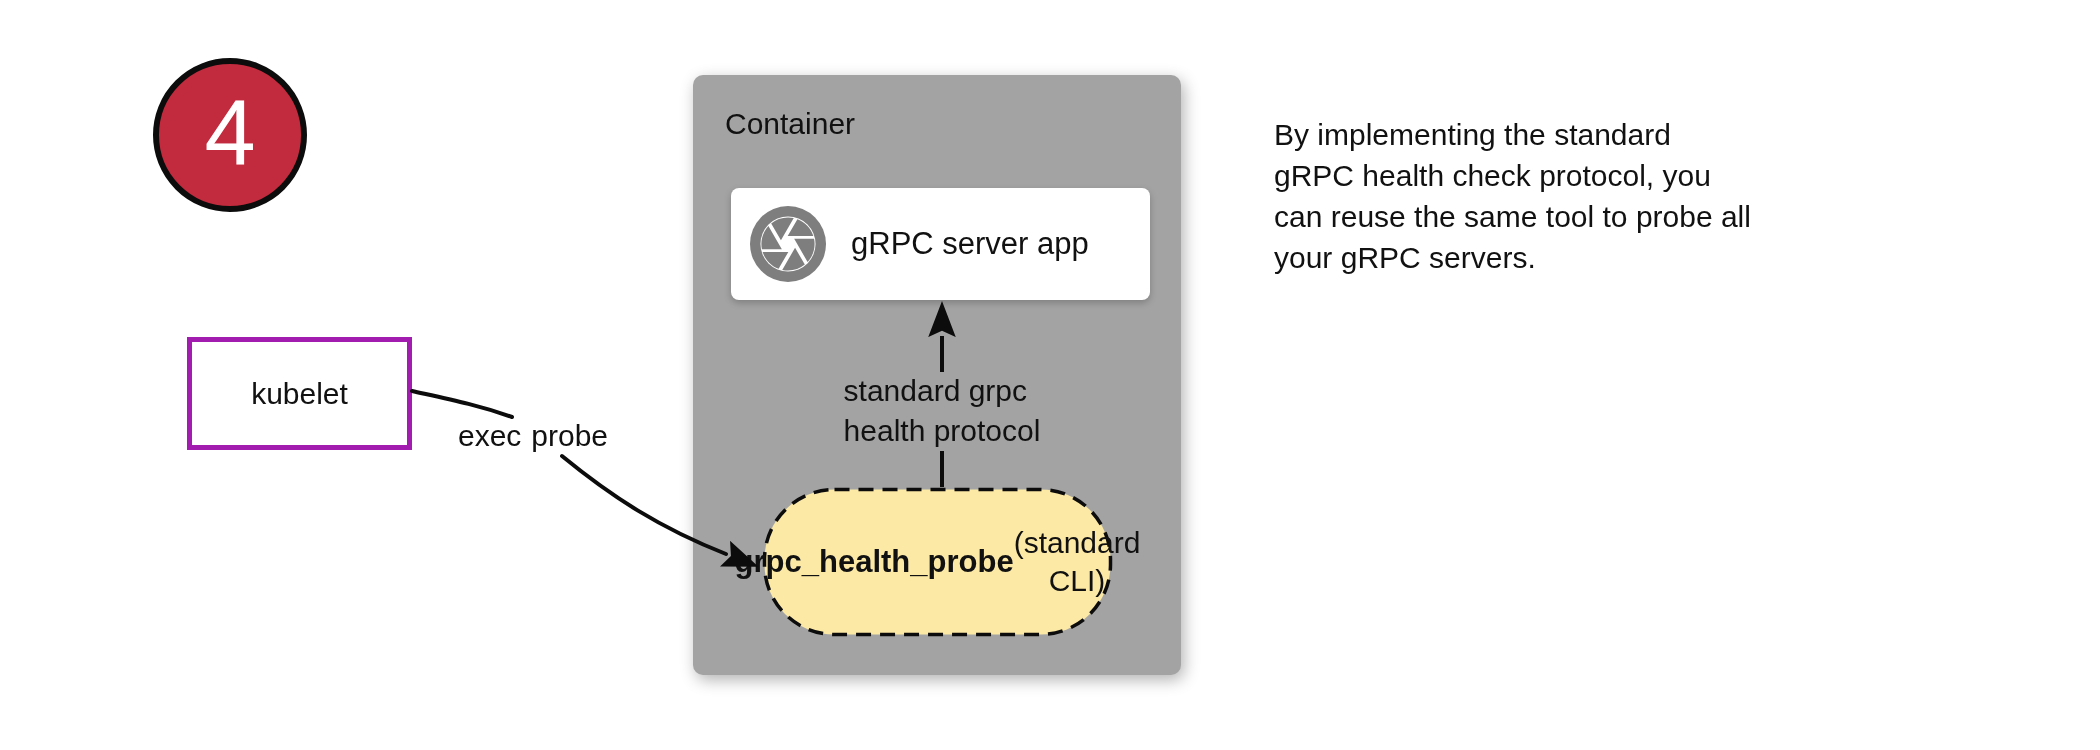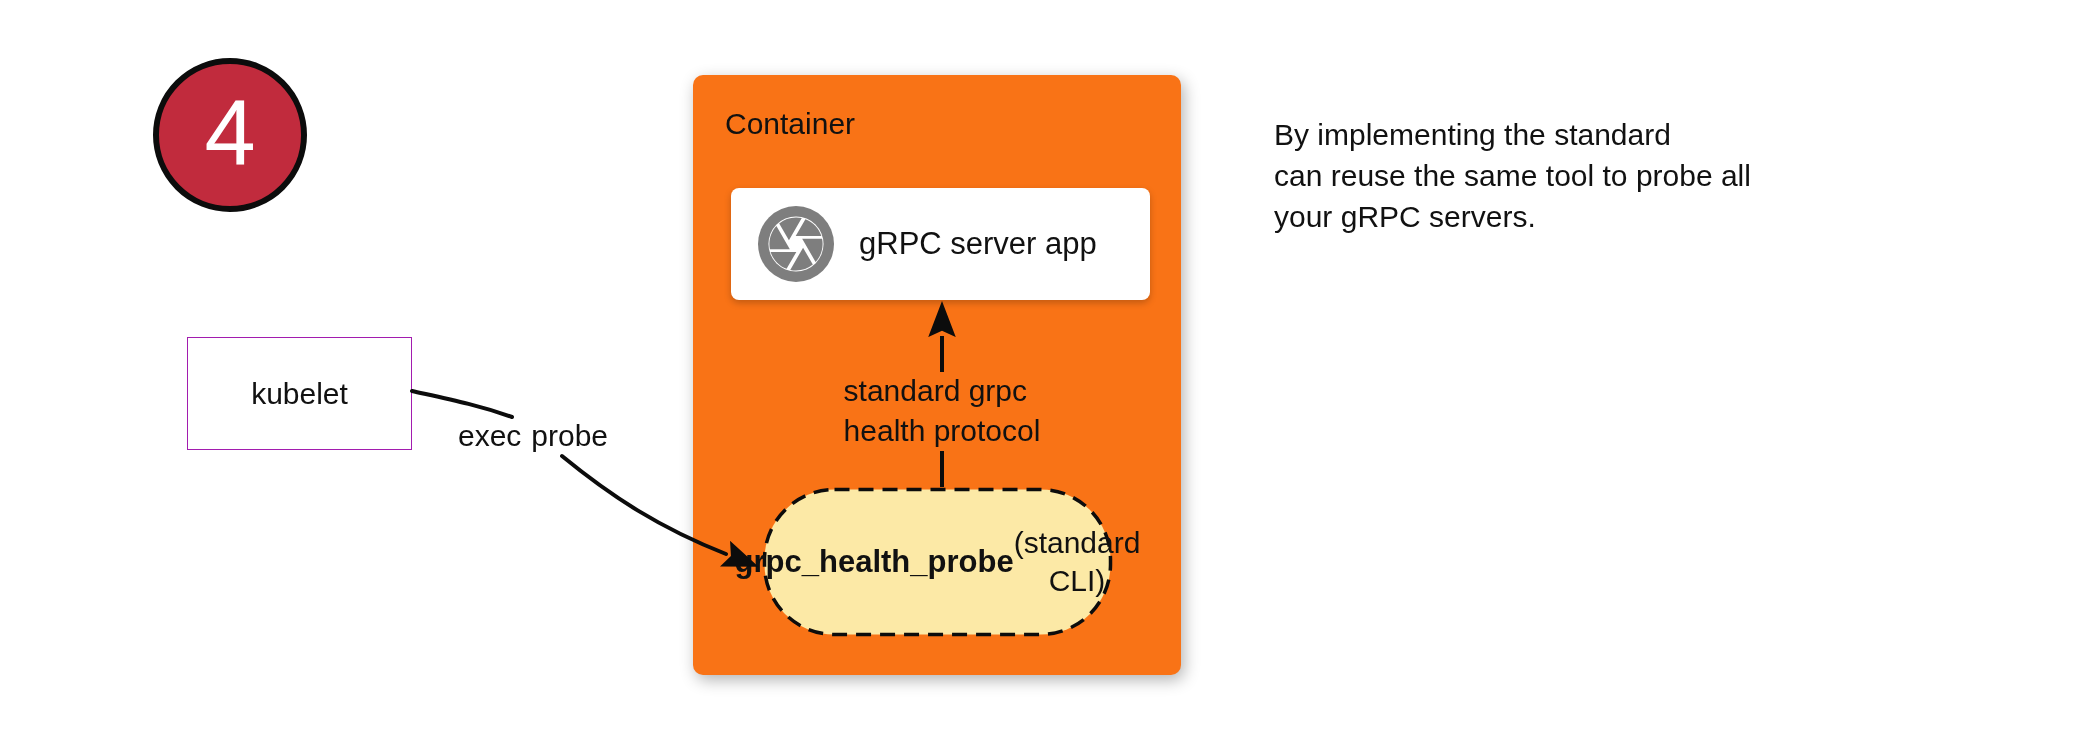--- a/index.html
+++ b/index.html
@@ -33,50 +33,50 @@
     padding-bottom: 6px;
   }
 
   
   .kubelet-box {
     position: absolute;
     left: 187px; top: 337px;
     width: 225px; height: 113px;
     box-sizing: border-box;
     background: #ffffff;
-    border: 1px solid #a21caf;
+    border: 5px solid #a21caf;
     display: flex; align-items: center; justify-content: center;
     font-size: 30px;
   }
 
   
   .container-box {
     position: absolute;
     left: 693px; top: 75px;
     width: 488px; height: 600px;
-    background: #f97316;
+    background: #a3a3a3;
     border-radius: 10px;
     box-shadow: 3px 5px 16px rgba(0,0,0,0.30);
   }
   .container-label {
     position: absolute;
     left: 32px; top: 32px;
     font-size: 30px;
   }
 
   
   .server-box {
     position: absolute;
     left: 38px; top: 113px;
     width: 419px; height: 112px;
     background: #ffffff;
     border-radius: 8px;
     box-shadow: 0 3px 7px rgba(0,0,0,0.22);
     display: flex; align-items: center;
-    padding-left: 27px;
+    padding-left: 19px;
     box-sizing: border-box;
   }
   .server-box .app-icon { flex: 0 0 auto; width: 76px; height: 76px; }
   .server-label { margin-left: 25px; font-size: 31px; }
 
   
   .probe-box {
     position: absolute;
     left: 69px; top: 412px;   
     width: 351px; height: 150px;
@@ -182,17 +182,18 @@
     <div>standard grpc</div>
     <div>health protocol</div>
   </div>
 
   <div class="exec-label">
     <span class="bold">exec</span><span class="rest">probe</span>
   </div>
 
   <div class="note">
     <div>By implementing the standard</div>
+    <div>gRPC health check protocol, you</div>
     <div>can reuse the same tool to probe all</div>
     <div>your gRPC servers.</div>
   </div>
 
 </div>
 
 </body></html>

